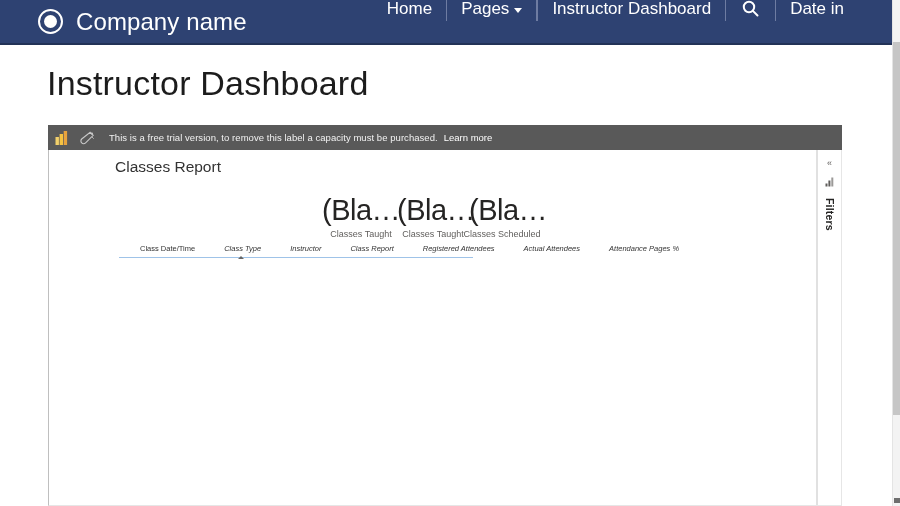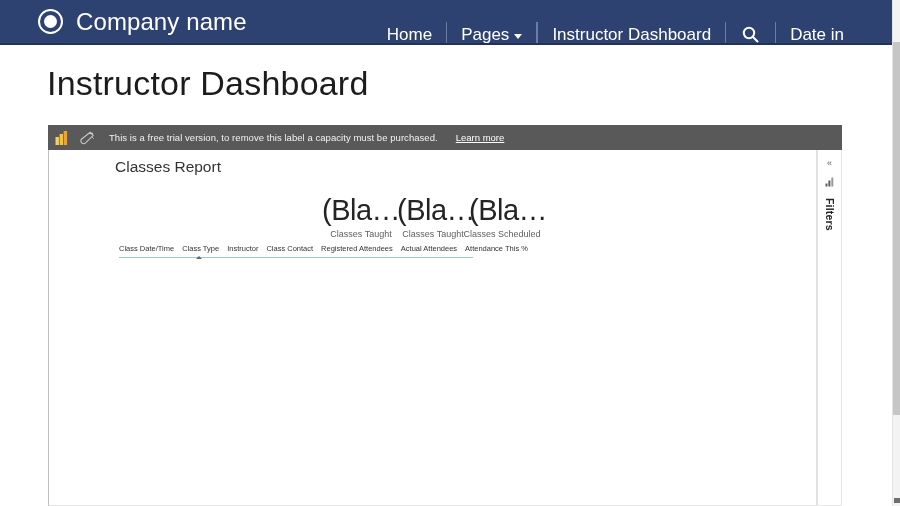--- a/index.html
+++ b/index.html
@@ -33,21 +33,21 @@
   .brand-logo i {
     display: block; width: 13px; height: 13px;
     border-radius: 50%; background: #ffffff;
   }
   .brand-name {
     color: #ffffff; font-size: 24px; font-weight: 400;
     letter-spacing: .1px; white-space: nowrap;
   }
   .nav-links {
     margin-left: auto; margin-right: 34px;
-    display: flex; align-items: flex-end; height: 100%;
+    display: flex; align-items: flex-start; height: 100%;
   }
   .nav-link {
     color: #ffffff; font-size: 17px; white-space: nowrap;
     padding: 0 14px; cursor: pointer; line-height: 1;
     display: flex; align-items: center; gap: 5px;
   }
   .nav-sep {
     width: 1px; height: 21px; background: #7986aa; opacity: .85;
   }
   .caret {
@@ -77,22 +77,22 @@
     display: flex; align-items: center; gap: 6px;
     padding: 0 0 0 7px; flex: 0 0 auto;
   }
   .pbi-logo { width: 15px; height: 14px; display:block; flex: 0 0 auto; }
   .capacity-icon { width: 16px; height: 14px; display:block; flex: 0 0 auto; margin-left:3px;}
   .trial-text {
     color: #f2f2f2; font-size: 9.5px; margin-left: 8px; white-space: nowrap;
     letter-spacing: .05px;
   }
   .trial-link {
-    color: #ffffff; font-size: 9.5px; text-decoration: underline;
-    margin-left: 12px; cursor: pointer; white-space: nowrap;
+    color: #ffffff; font-size: 9.5px; 
+    cursor: pointer; white-space: nowrap;
   }
 
   .report-body {
     flex: 1 1 auto; display: flex;
     background: #5eead4;
     border-left: 1px solid #bfbfbf;
     border-right: 1px solid #e6e6e6;
     border-bottom: 1px solid #e6e6e6;
     position: relative;
     overflow: hidden;
@@ -125,23 +125,23 @@
   
   .table-head {
     position: absolute; left: 70px; top: 94px;
     width: 354px;
     display: flex; align-items: flex-end;
     border-bottom: 1px solid #9fc3e8;
     padding-bottom: 2px;
   }
   .th {
     font-size: 7.5px; color: #333333; white-space: nowrap;
-    padding: 0 4px 1px 0; line-height: 1.3; position: relative;
-  }
-  .th + .th { padding-left: 4px; }
+    padding: 0 4px 1px 0; line-height: 1.3; position: relative; margin-left: 21px;
+  }
+  .th + .th { padding-left: 4px; font-style: italic; }
   .sort-caret {
     position: absolute; left: 18px; bottom: -4px;
     width: 0; height: 0;
     border-left: 3px solid transparent;
     border-right: 3px solid transparent;
     border-bottom: 3px solid #666666;
   }
 
   
   .filters-pane {
@@ -257,24 +257,24 @@
         </div>
       </div>
 
       <div class="table-head">
         <div class="th">Class Date/Time</div>
         <div class="th">
           <span>Class Type</span>
           <span class="sort-caret"></span>
         </div>
         <div class="th">Instructor</div>
-        <div class="th">Class Contact</div>
+        <div class="th">Class Report</div>
         <div class="th">Registered Attendees</div>
         <div class="th">Actual Attendees</div>
-        <div class="th">Attendance This %</div>
+        <div class="th">Attendance Pages %</div>
       </div>
 
     </div>
 
     <div class="filters-pane">
       <span class="fp-btn fp-expand">«</span>
       <span class="fp-btn">
         <svg width="10" height="10" viewBox="0 0 10 10" aria-hidden="true">
           <rect x="0.5" y="6.5" width="2" height="3" fill="#605e5c"></rect>
           <rect x="3.4" y="3.5" width="2" height="6" fill="#605e5c"></rect>

